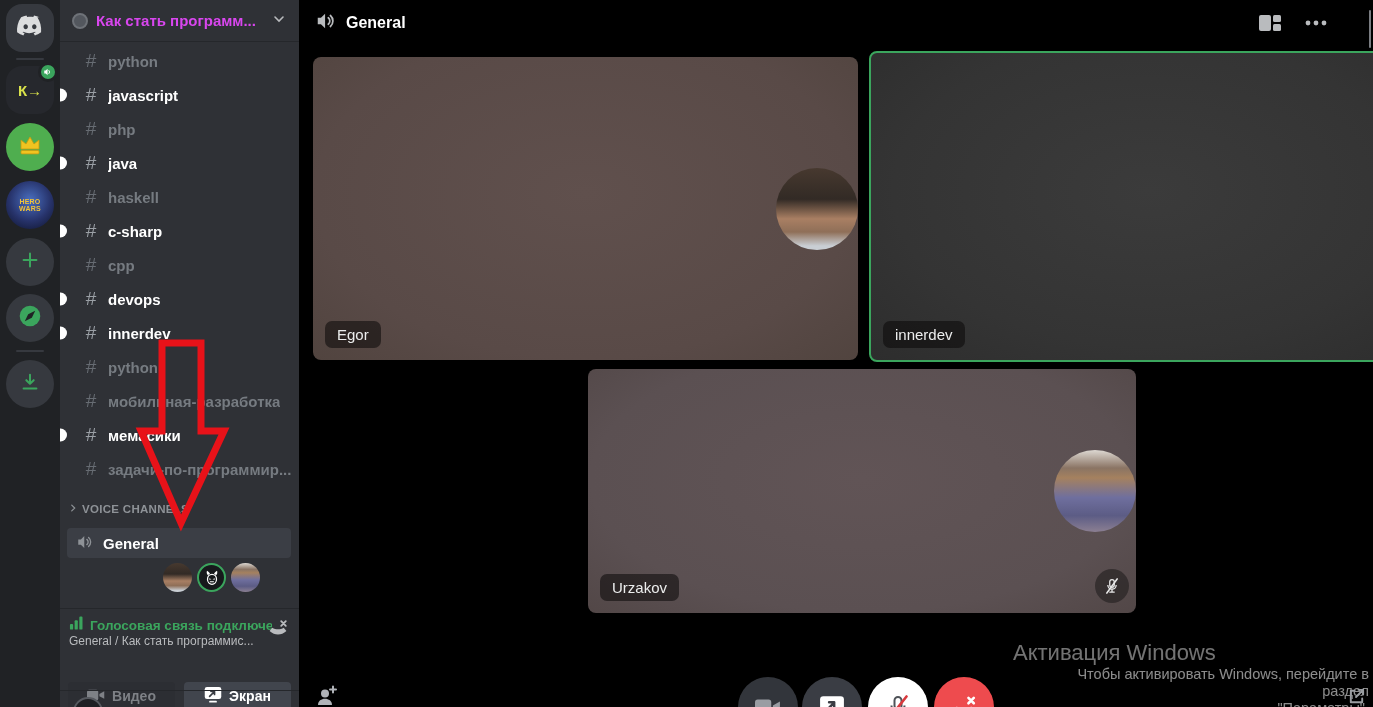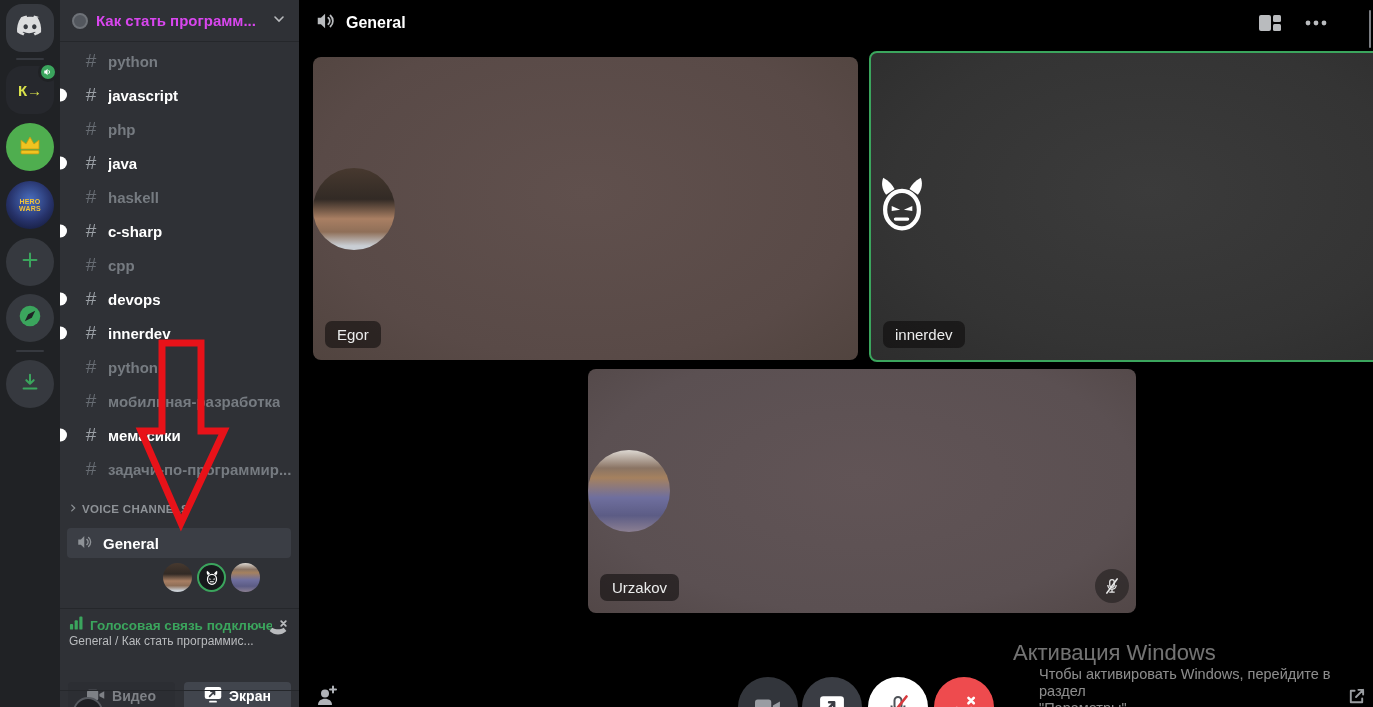--- a/index.html
+++ b/index.html
@@ -68,21 +68,21 @@
 
   
   .main { position:absolute; left:299px; top:0; width:1074px; height:707px; background:#000; overflow:hidden; z-index:3; }
   .main-header { position:absolute; top:0; left:0; right:0; height:46px; display:flex; align-items:center;
                  gap:9px; padding:0 16px; color:#b9bbbe; }
   .main-title { color:#fff; font-weight:700; font-size:16px; }
   .header-icons { margin-left:auto; display:flex; align-items:center; gap:24px; padding-right:30px; }
   .header-icons > span { cursor:pointer; display:flex; }
   .sliver { position:absolute; left:1070px; top:10px; width:2px; height:38px; background:#7a7d82; border-radius:1px; }
 
-  .tile { position:absolute; border-radius:8px; display:flex; align-items:center; justify-content:flex-start; cursor:pointer; }
+  .tile { position:absolute; border-radius:8px; display:flex; align-items:center; justify-content:flex-end; cursor:pointer; }
   .tile-egor { left:14px; top:57px; width:545px; height:303px;
                background:radial-gradient(ellipse at 50% 45%, #60504d 0%, #594a47 70%, #51443f 100%); }
   .tile-inner { left:570px; top:51px; width:560px; height:311px; border:2px solid #3ba55d;
                 background:radial-gradient(ellipse at 50% 45%, #3b3b3b 0%, #343434 65%, #2d2d2d 100%); }
   .tile-urz { left:289px; top:369px; width:548px; height:244px;
               background:radial-gradient(ellipse at 50% 45%, #615456 0%, #5b5052 70%, #524747 100%); }
   .tile-avatar { width:82px; height:82px; border-radius:50%; }
   .name-pill { position:absolute; left:12px; bottom:12px; background:rgba(10,8,8,0.55); color:#eceded;
                font-size:15px; padding:5px 12px; border-radius:7px; white-space:nowrap; }
   .mute-badge { position:absolute; right:7px; bottom:10px; width:34px; height:34px; border-radius:50%;
@@ -91,21 +91,21 @@
   .ctrl { position:absolute; top:677px; width:60px; height:60px; border-radius:50%;
           display:flex; align-items:center; justify-content:center; cursor:pointer; }
   .ctrl-cam { left:439px; background:#32353b; color:#9a9da3; }
   .ctrl-share { left:503px; background:#3a3d44; }
   .ctrl-mic { left:569px; background:#fff; }
   .ctrl-disc { left:635px; background:#ee4b4e; }
   .person-add { position:absolute; left:16px; top:684px; color:#b0b3b8; cursor:pointer; }
 
   .watermark { position:absolute; left:714px; top:640px; width:356px; color:rgba(255,255,255,0.45); pointer-events:none; }
   .wm-title { font-size:22px; font-weight:400; }
-  .wm-line { font-size:14.5px; margin-left:26px; color:rgba(255,255,255,0.55); line-height:17px; }
+  .wm-line { font-size:14.5px; margin-left:26px; color:rgba(255,255,255,0.55); line-height:17px;text-align:right; }
   .expand-icon { position:absolute; left:1048px; top:687px; color:#9a9da1; cursor:pointer; }
 
   
   .annotation { position:absolute; left:0; top:0; width:1373px; height:707px; z-index:20; pointer-events:none; }
 </style>
 </head>
 <body>
 
 <div id="screen">
 

